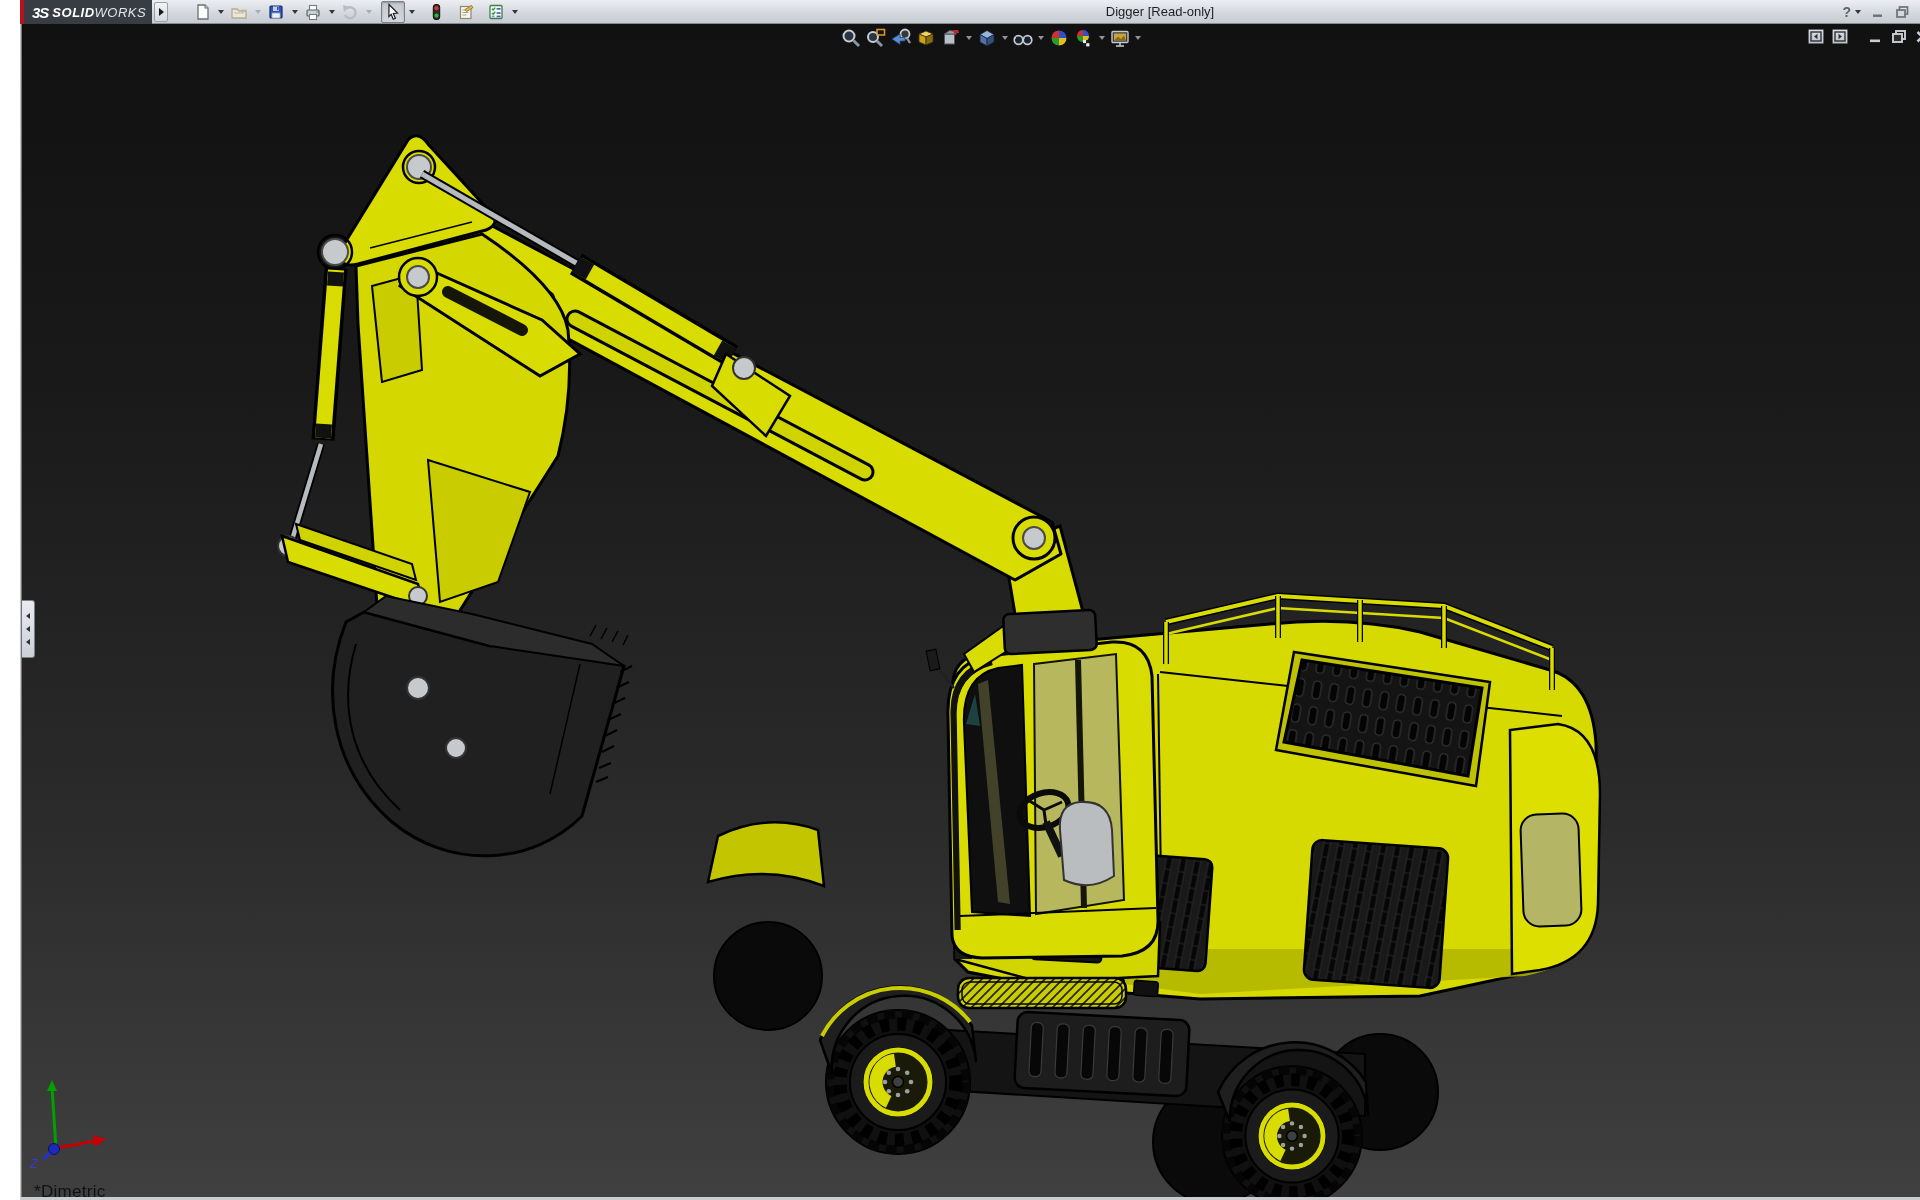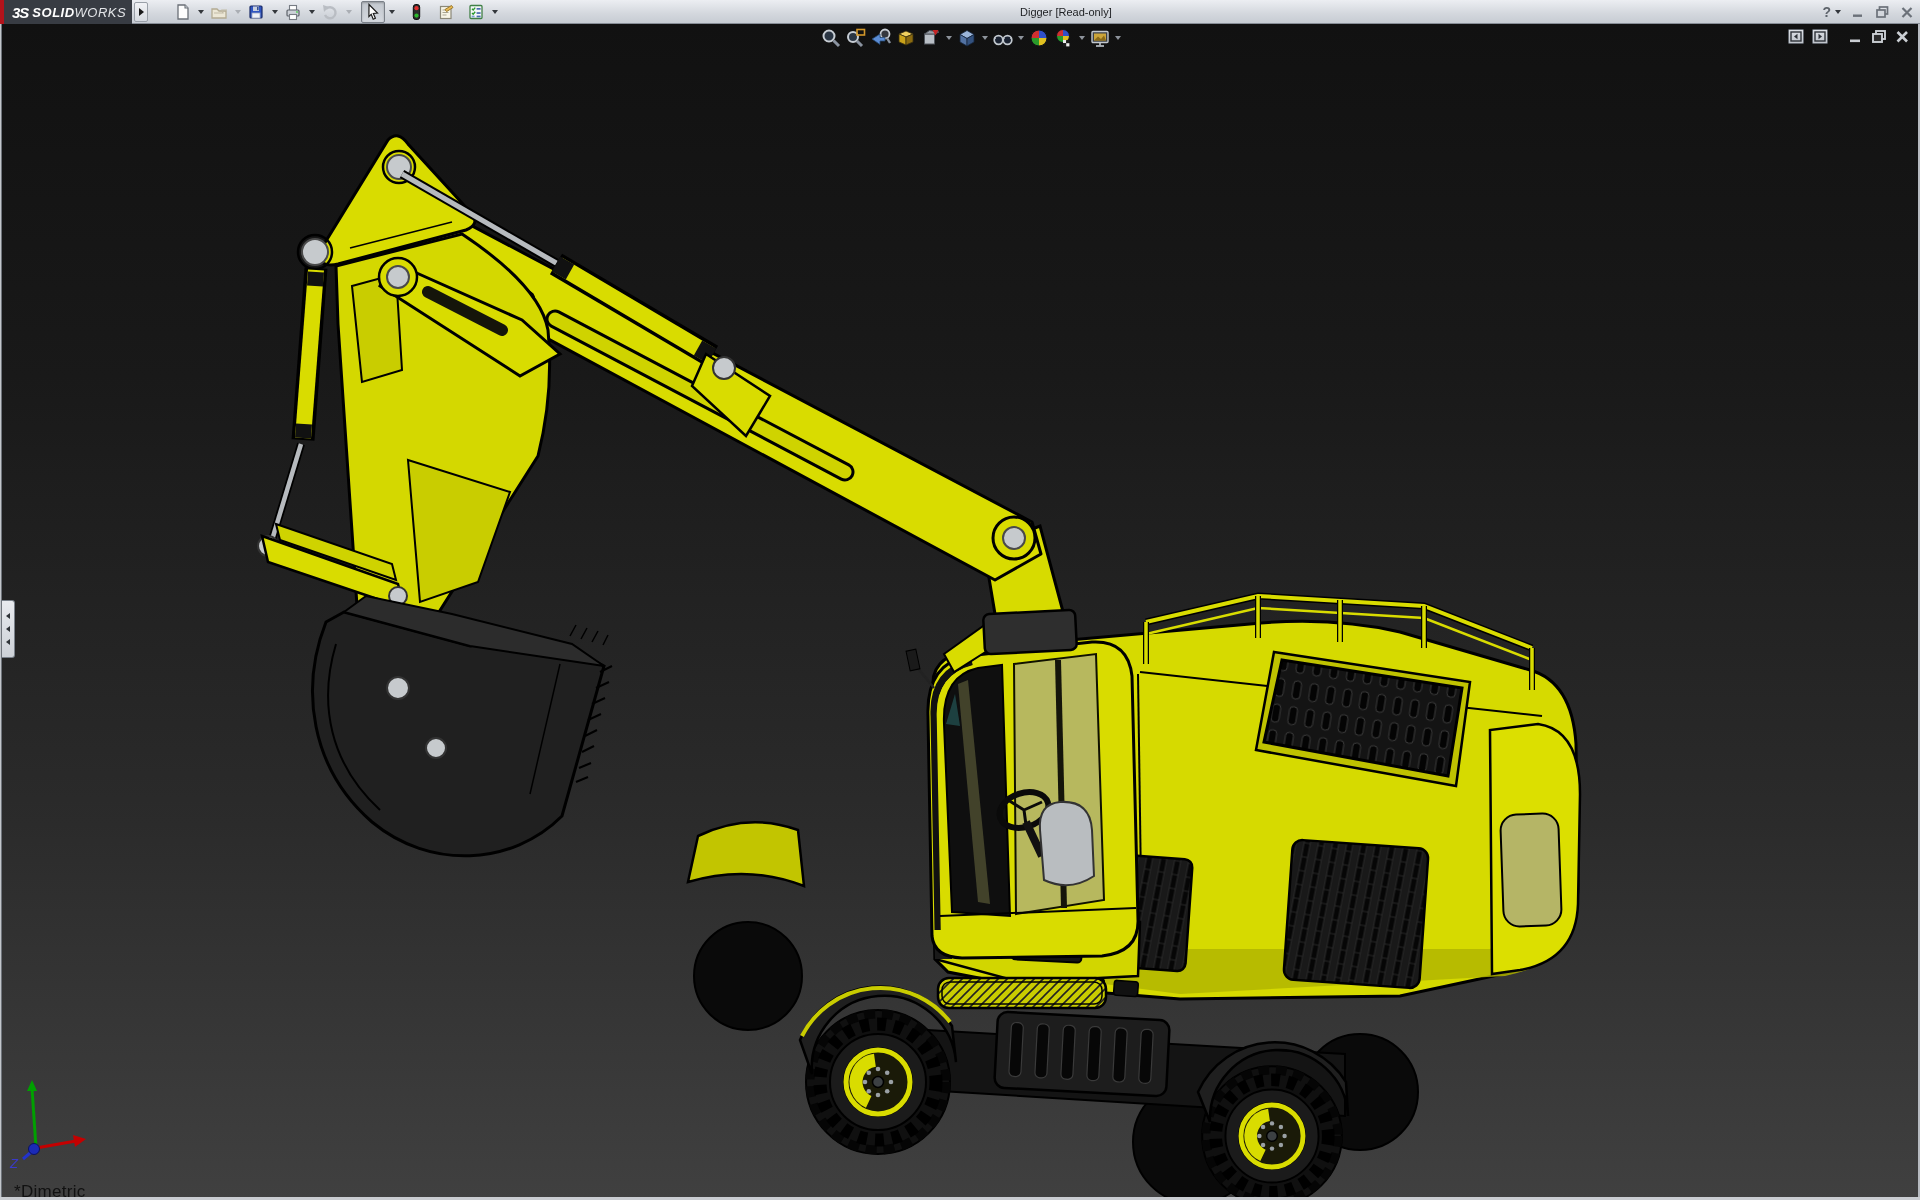--- a/index.html
+++ b/index.html
@@ -1,17 +1,17 @@
 <!DOCTYPE html>
 <html><head>
 <meta charset="utf-8">
 <style>
   * { margin:0; padding:0; box-sizing:border-box; }
   html,body { width:1920px; height:1200px; overflow:hidden; font-family:"Liberation Sans",sans-serif; }
-  .app { position:relative; width:1860px; height:1200px; background:#86efac; }
+  .app { position:relative; width:1860px; height:1200px; background:#86efac;margin-left:20px; }
 
   
   .titlebar { position:absolute; top:0; left:0; width:1920px; height:24px;
     background:linear-gradient(#eceef2,#d3d7dd 60%,#c7ccd3); border-bottom:1px solid #878d96; }
   .brand { position:absolute; left:0; top:0; width:132px; height:24px; background:#383c43; display:flex; align-items:center; }
   .brand-red { width:4px; height:24px; background:#b3131b; }
   .brand-logo { color:#fff; font-style:italic; font-weight:bold; font-size:15px; margin:0 4px 0 8px; letter-spacing:-1px; }
   .brand-name { color:#fff; font-size:13px; font-style:italic; letter-spacing:.5px; white-space:nowrap; }
   .brand-name .bold { font-weight:bold; }
   .brand-name .light { font-weight:normal; color:#e3e5e8; }
@@ -19,22 +19,22 @@
     background:linear-gradient(#f2f3f6,#d6dae0); border:1px solid #9aa0a8; border-radius:2px;
     display:flex; align-items:center; justify-content:center; }
   .menu-expand .tri { width:0; height:0; border-left:5px solid #1a1a1a; border-top:4px solid transparent; border-bottom:4px solid transparent; }
   .tb-icons { position:absolute; left:170px; top:1px; height:22px; display:flex; align-items:center; }
   .tb-btn { height:22px; min-width:24px; display:flex; align-items:center; justify-content:center; border:1px solid transparent; border-radius:2px; }
   .tb-btn.pressed { background:linear-gradient(#c3c8cf,#d4d8de); border:1px solid #7a8088; box-shadow:inset 0 1px 2px rgba(0,0,0,.25); }
   .tb-drop { width:13px; height:22px; display:flex; align-items:center; justify-content:center; }
   .caret { width:0; height:0; border-left:3.5px solid transparent; border-right:3.5px solid transparent; border-top:4px solid #33373c; }
   .caret.dis { border-top-color:#aaaeb4; }
   .tb-gap { width:6px; }
-  .win-title { position:absolute; left:1020px; top:0; width:240px; height:24px; line-height:24px; 
-    font-size:11px; color:#1d1f22; }
+  .win-title { position:absolute; left:1020px; top:0; width:240px; height:24px; line-height:24px; text-align:center;
+    font-size:13px; color:#1d1f22; }
   .title-controls { position:absolute; right:6px; top:0; height:24px; display:flex; align-items:center; gap:10px; }
   .help-glyph { font-size:14px; font-weight:bold; color:#5d636b; }
   .tc-glyph { display:flex; align-items:center; }
 
   
   .viewport { position:absolute; top:24px; left:0; width:1920px; height:1176px; overflow:hidden;
     background:linear-gradient(#111 0%, #191919 30%, #2b2b2b 68%, #404040 100%); }
   .frame-left  { position:absolute; left:0; top:0; bottom:0; width:2px; background:#c2c6cb; border-right:1px solid #6f747b; z-index:30; }
   .frame-right { position:absolute; right:0; top:0; bottom:0; width:2px; background:#b6bac0; z-index:30; }
   .frame-bottom{ position:absolute; left:0; right:0; bottom:0; height:3px; background:#c9ccd1; z-index:30; }

